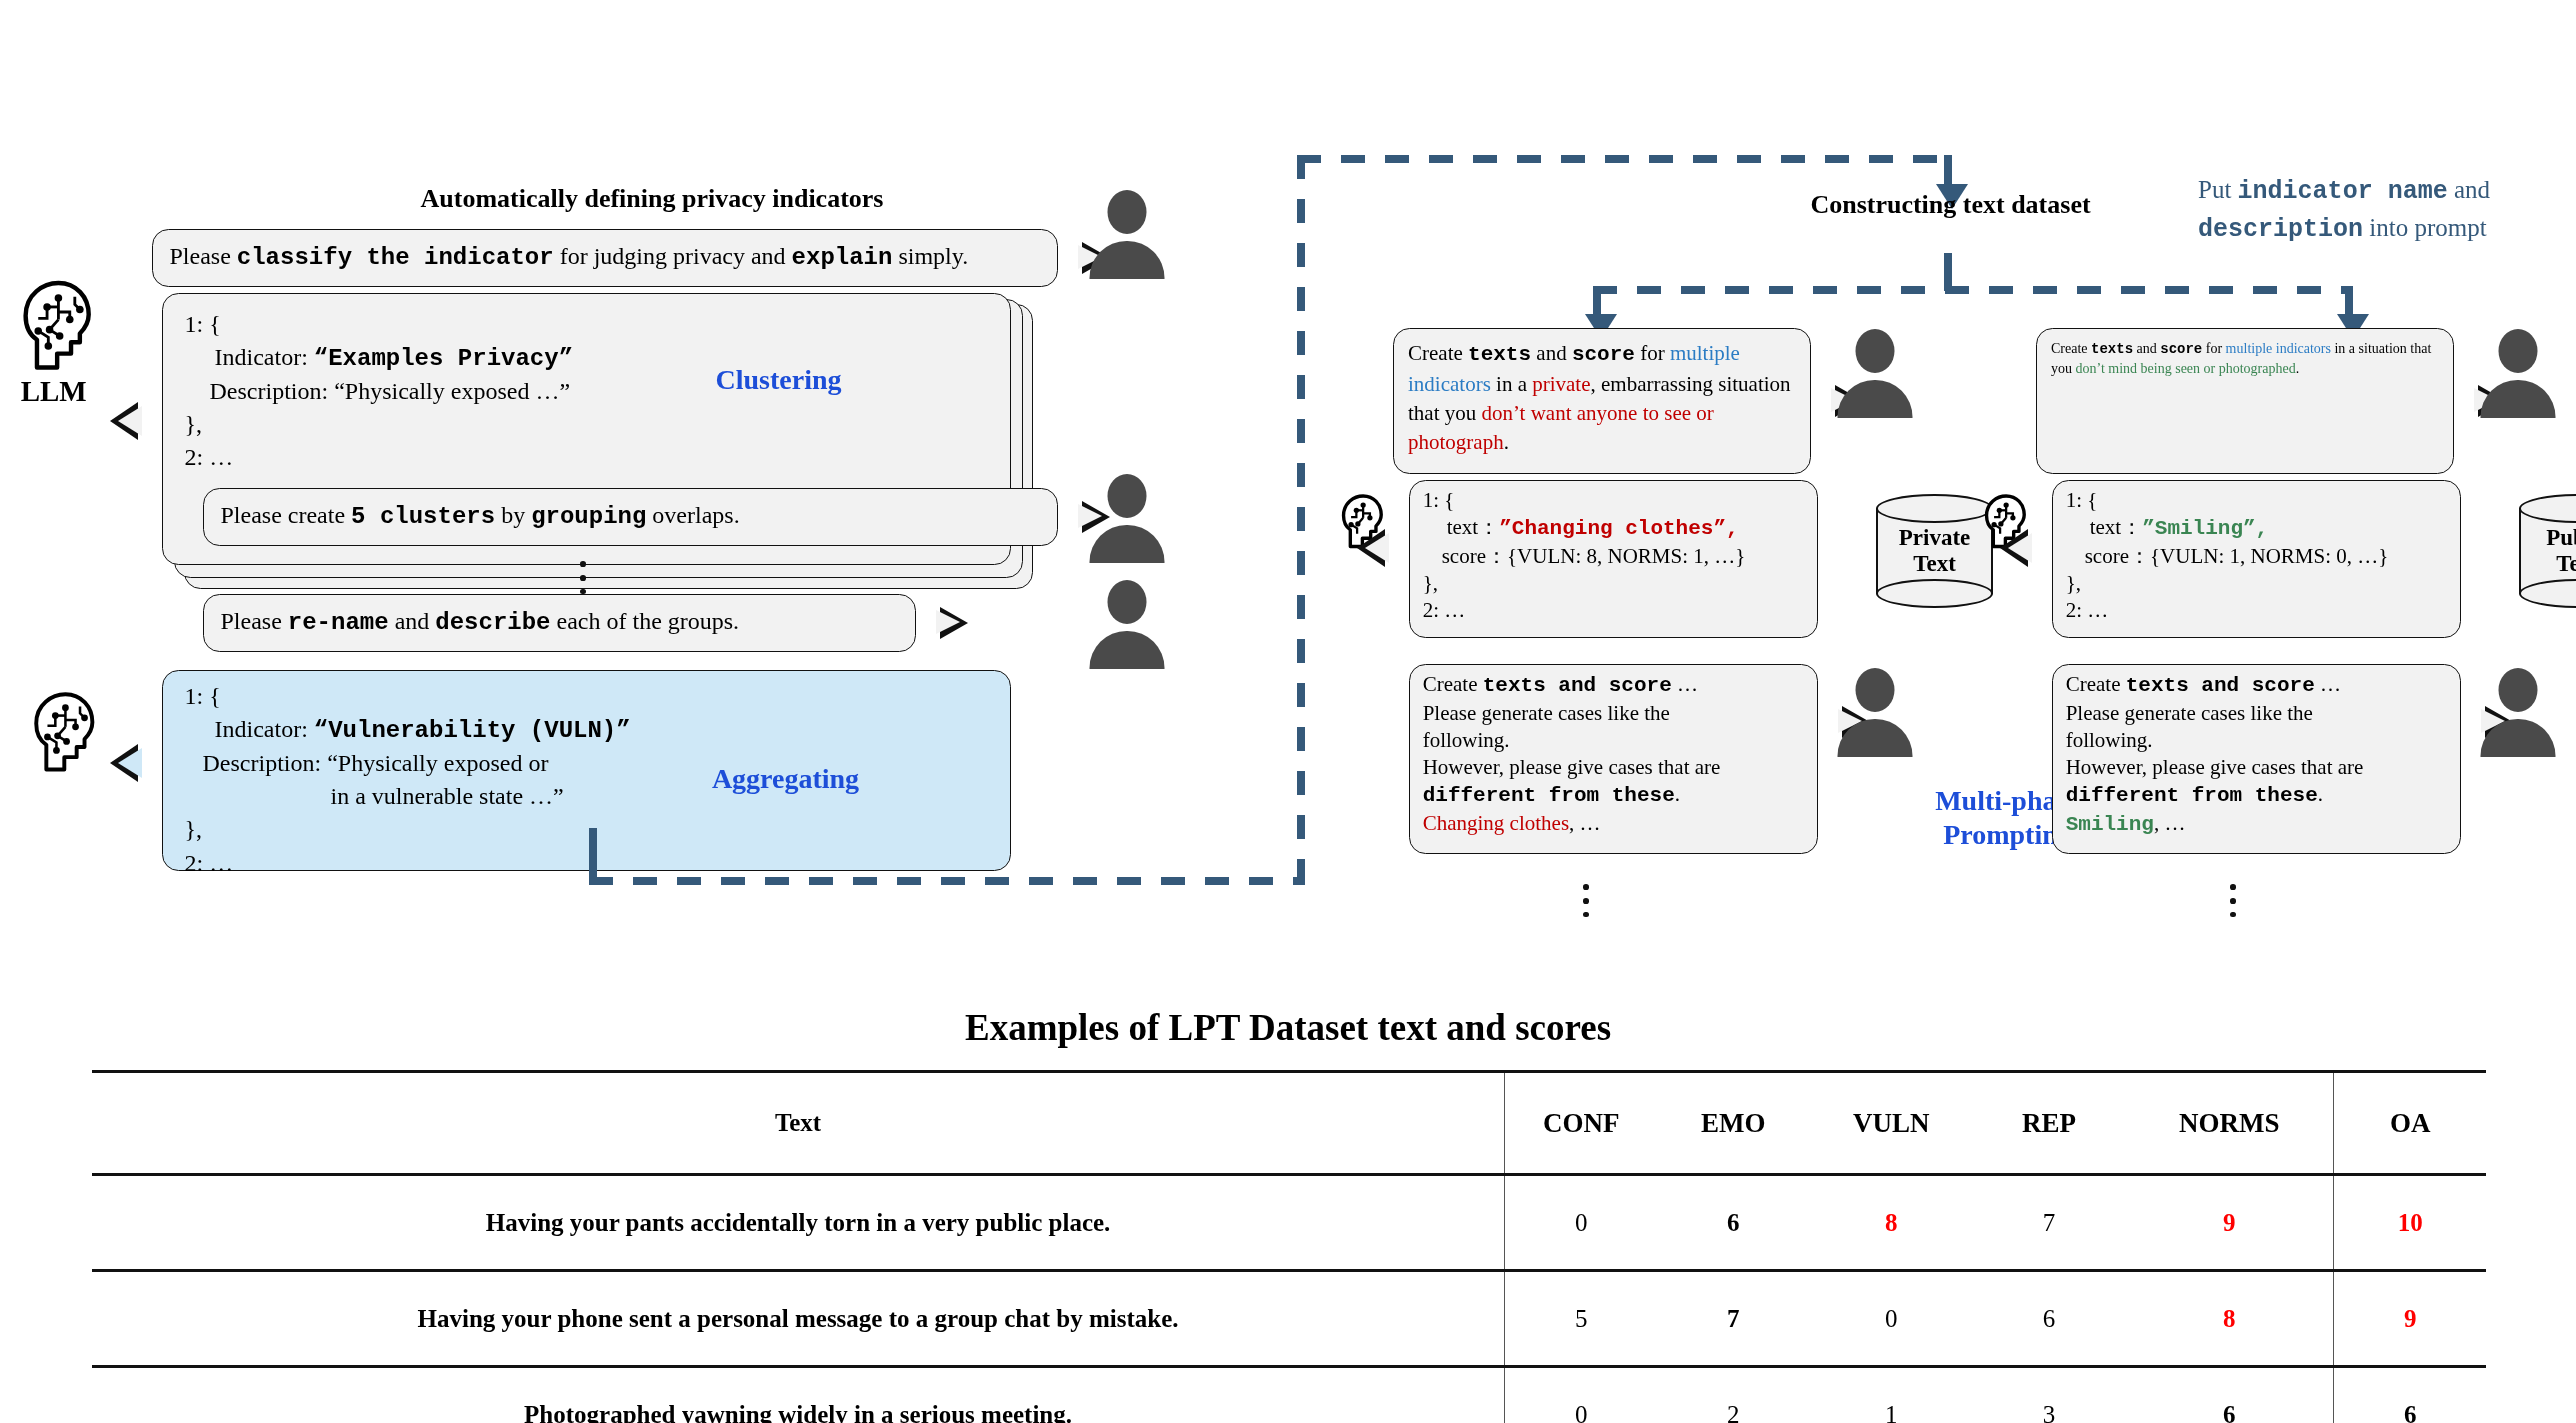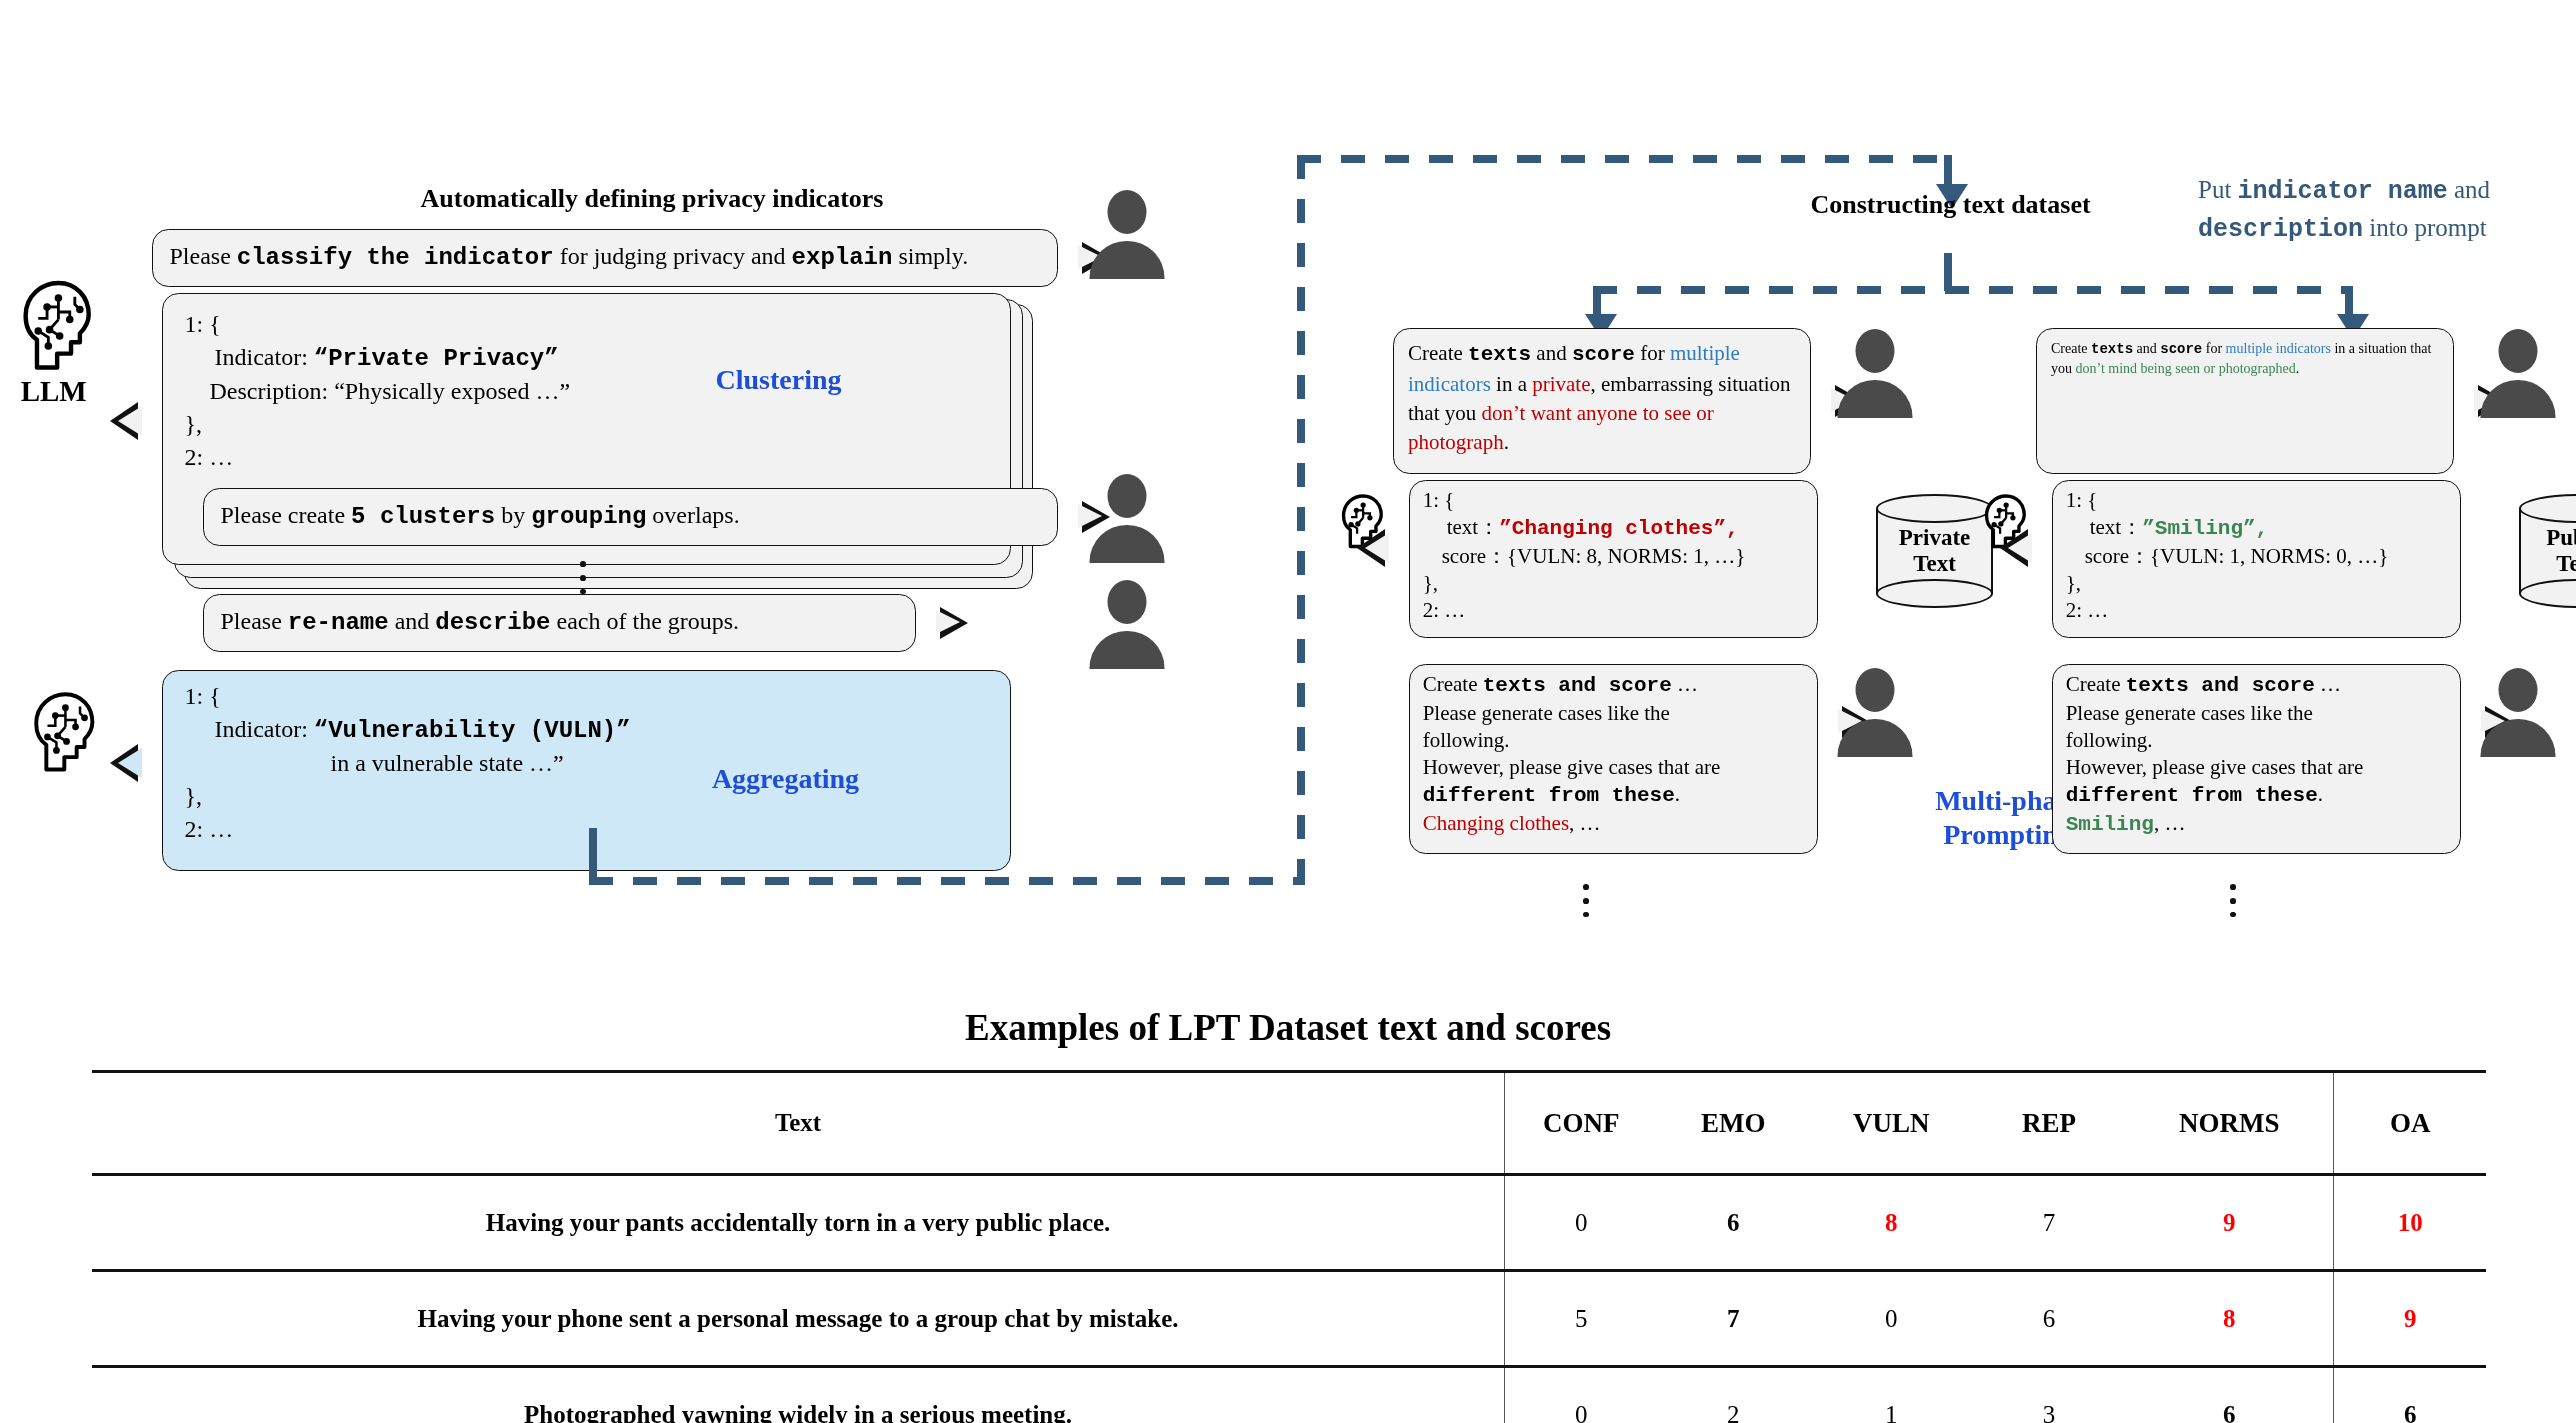--- a/index.html
+++ b/index.html
@@ -145,21 +145,21 @@
   <div class="head"></div>
   <div class="body"></div>
 </div>
 
 <div class="stack" style="left:184px;top:304px;width:849px;height:285px;"></div>
 <div class="stack" style="left:174px;top:299px;width:849px;height:279px;"></div>
 <div class="bubble" style="left:162px;top:293px;width:849px;height:272px;">
   <div class="inner" style="padding:14px 21.5px;">
     <div>1: {</div>
     <div style="padding-left:30px;">
-      <span>Indicator: </span><b>“Private Privacy”</b>
+      <span>Indicator: </span><b>“Examples Privacy”</b>
     </div>
     <div style="padding-left:25px;">
       <span>Description: </span><span>“Physically exposed …”</span>
     </div>
     <div>},</div>
     <div>2: …</div>
   </div>
   <span class="tail-l" style="top:127px;"></span>
 </div>
 <div class="label-red" style="left:671px;top:364px;width:215px;">Clustering</div>
@@ -218,20 +218,23 @@
         <circle cx="106" cy="48" r="6"></circle>
     </g>
   </svg>
 </div>
 
 <div class="bubble blue" style="left:162px;top:670px;width:849px;height:201px;">
   <div class="inner" style="padding:9px 21.5px;">
     <div>1: {</div>
     <div style="padding-left:30px;">
       <span>Indicator: </span><b>“Vulnerability (VULN)”</b>
+    </div>
+    <div style="padding-left:18px;">
+      <span>Description: </span><span>“Physically exposed or</span>
     </div>
     <div style="padding-left:146px;">in a vulnerable state …”</div>
     <div>},</div>
     <div>2: …</div>
   </div>
   <span class="tail-l" style="top:92px;"></span>
 </div>
 <div class="label-red" style="left:665px;top:763px;width:241px;">Aggregating</div>
 
 <div class="dash-h" style="left:589px;top:877px;width:716px;"></div>

